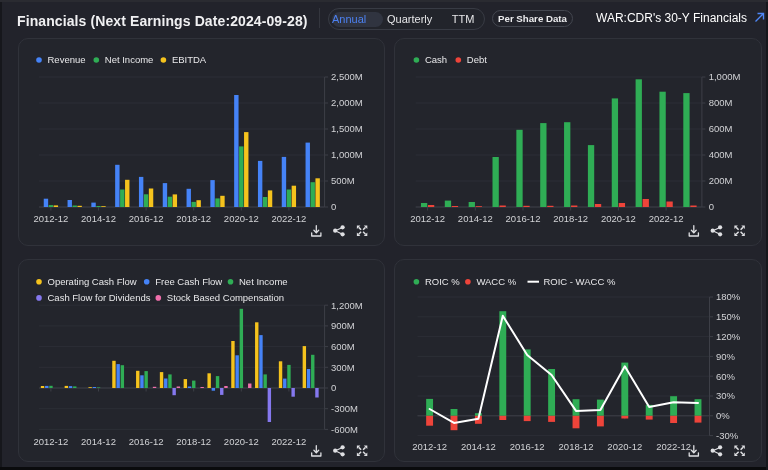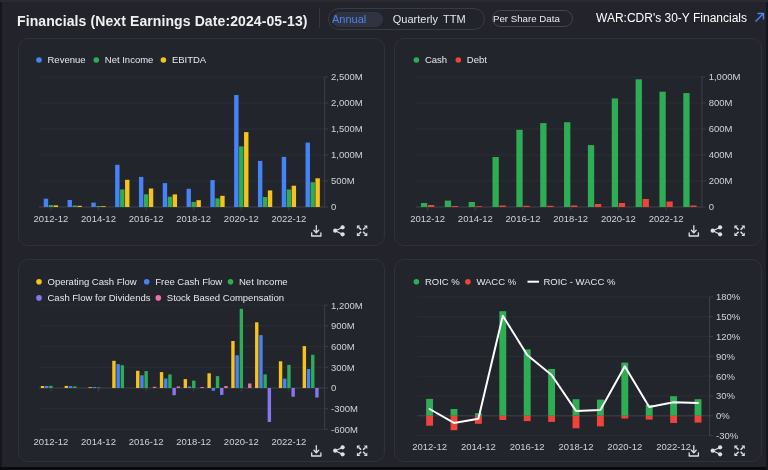--- a/index.html
+++ b/index.html
@@ -5,28 +5,28 @@
 .edge-l{position:absolute;left:0;top:0;width:2px;height:470px;background:#16171c;z-index:5;}
 .edge-b{position:absolute;left:0;top:467px;width:768px;height:3px;background:#0a0b0d;z-index:5;}
 .edge-r{position:absolute;left:766px;top:0;width:2px;height:470px;background:#16171c;z-index:5;}
 .edge-t{position:absolute;left:0;top:0;width:768px;height:2px;background:#2a2b31;z-index:5;}
 .panel{position:absolute;background:#23252c;border:1px solid #30323a;border-radius:10px;}
 .title{position:absolute;left:17px;top:12.5px;font-size:14px;font-weight:bold;color:#f0f0f2;letter-spacing:0.1px;white-space:nowrap;}
 .vdiv{position:absolute;left:319px;top:8px;width:1px;height:20px;background:#34363e;}
 .seg{position:absolute;left:328px;top:8px;width:157px;height:22px;background:#22242b;border:1px solid #383b44;border-radius:11px;font-size:11px;color:#e6e6e8;}
 .seg .pill{position:absolute;left:3px;top:2.5px;width:51px;height:15px;background:#303440;border-radius:8px;}
 .seg .a{position:absolute;left:3px;top:0;width:51px;height:20px;line-height:20px;text-align:left;color:#4c80f0;z-index:2;}
-.seg .q{position:absolute;left:58px;top:0;width:51px;height:20px;line-height:20px;text-align:right;z-index:2;}
-.seg .t{position:absolute;left:114px;top:0;width:40px;height:20px;line-height:20px;z-index:2;}
-.pshare{position:absolute;left:492px;top:10px;width:81px;height:17px;border:1px solid #43464f;border-radius:8.5px;background:transparent;font-size:9.7px;color:#ececee;line-height:15px;}
+.seg .q{position:absolute;left:58px;top:0;width:51px;height:20px;line-height:20px;text-align:left;z-index:2;}
+.seg .t{position:absolute;left:114px;top:0;width:40px;height:20px;line-height:20px;text-align:center;z-index:2;}
+.pshare{position:absolute;left:492px;top:10px;width:81px;height:17px;border:1px solid #43464f;border-radius:8.5px;background:transparent;font-size:9.7px;color:#ececee;text-align:center;line-height:15px;font-weight:bold;}
 .link{position:absolute;left:596px;top:11px;font-size:12px;color:#ffffff;white-space:nowrap;}
 svg.overlay{position:absolute;left:0;top:0;z-index:3;}
 </style></head>
 <body>
-<div class="title">Financials (Next Earnings Date:2024-05-13)</div>
+<div class="title">Financials (Next Earnings Date:2024-09-28)</div>
 <div class="vdiv"></div>
 <div class="seg">
     <div class="pill"></div>
     <div class="a">Annual</div>
     <div class="q">Quarterly</div>
     <div class="t">TTM</div>
   </div>
 <div class="pshare">Per Share Data</div>
 <div class="link">WAR:CDR's 30-Y Financials&nbsp;&nbsp;<svg width="11" height="11" viewBox="0 0 11 11" style="vertical-align:-1px">
       <path d="M1.5 9.5 L9 2 M3.5 1.5 H9.5 V7.5" stroke="#4e86f6" stroke-width="1.4" fill="none"></path>

